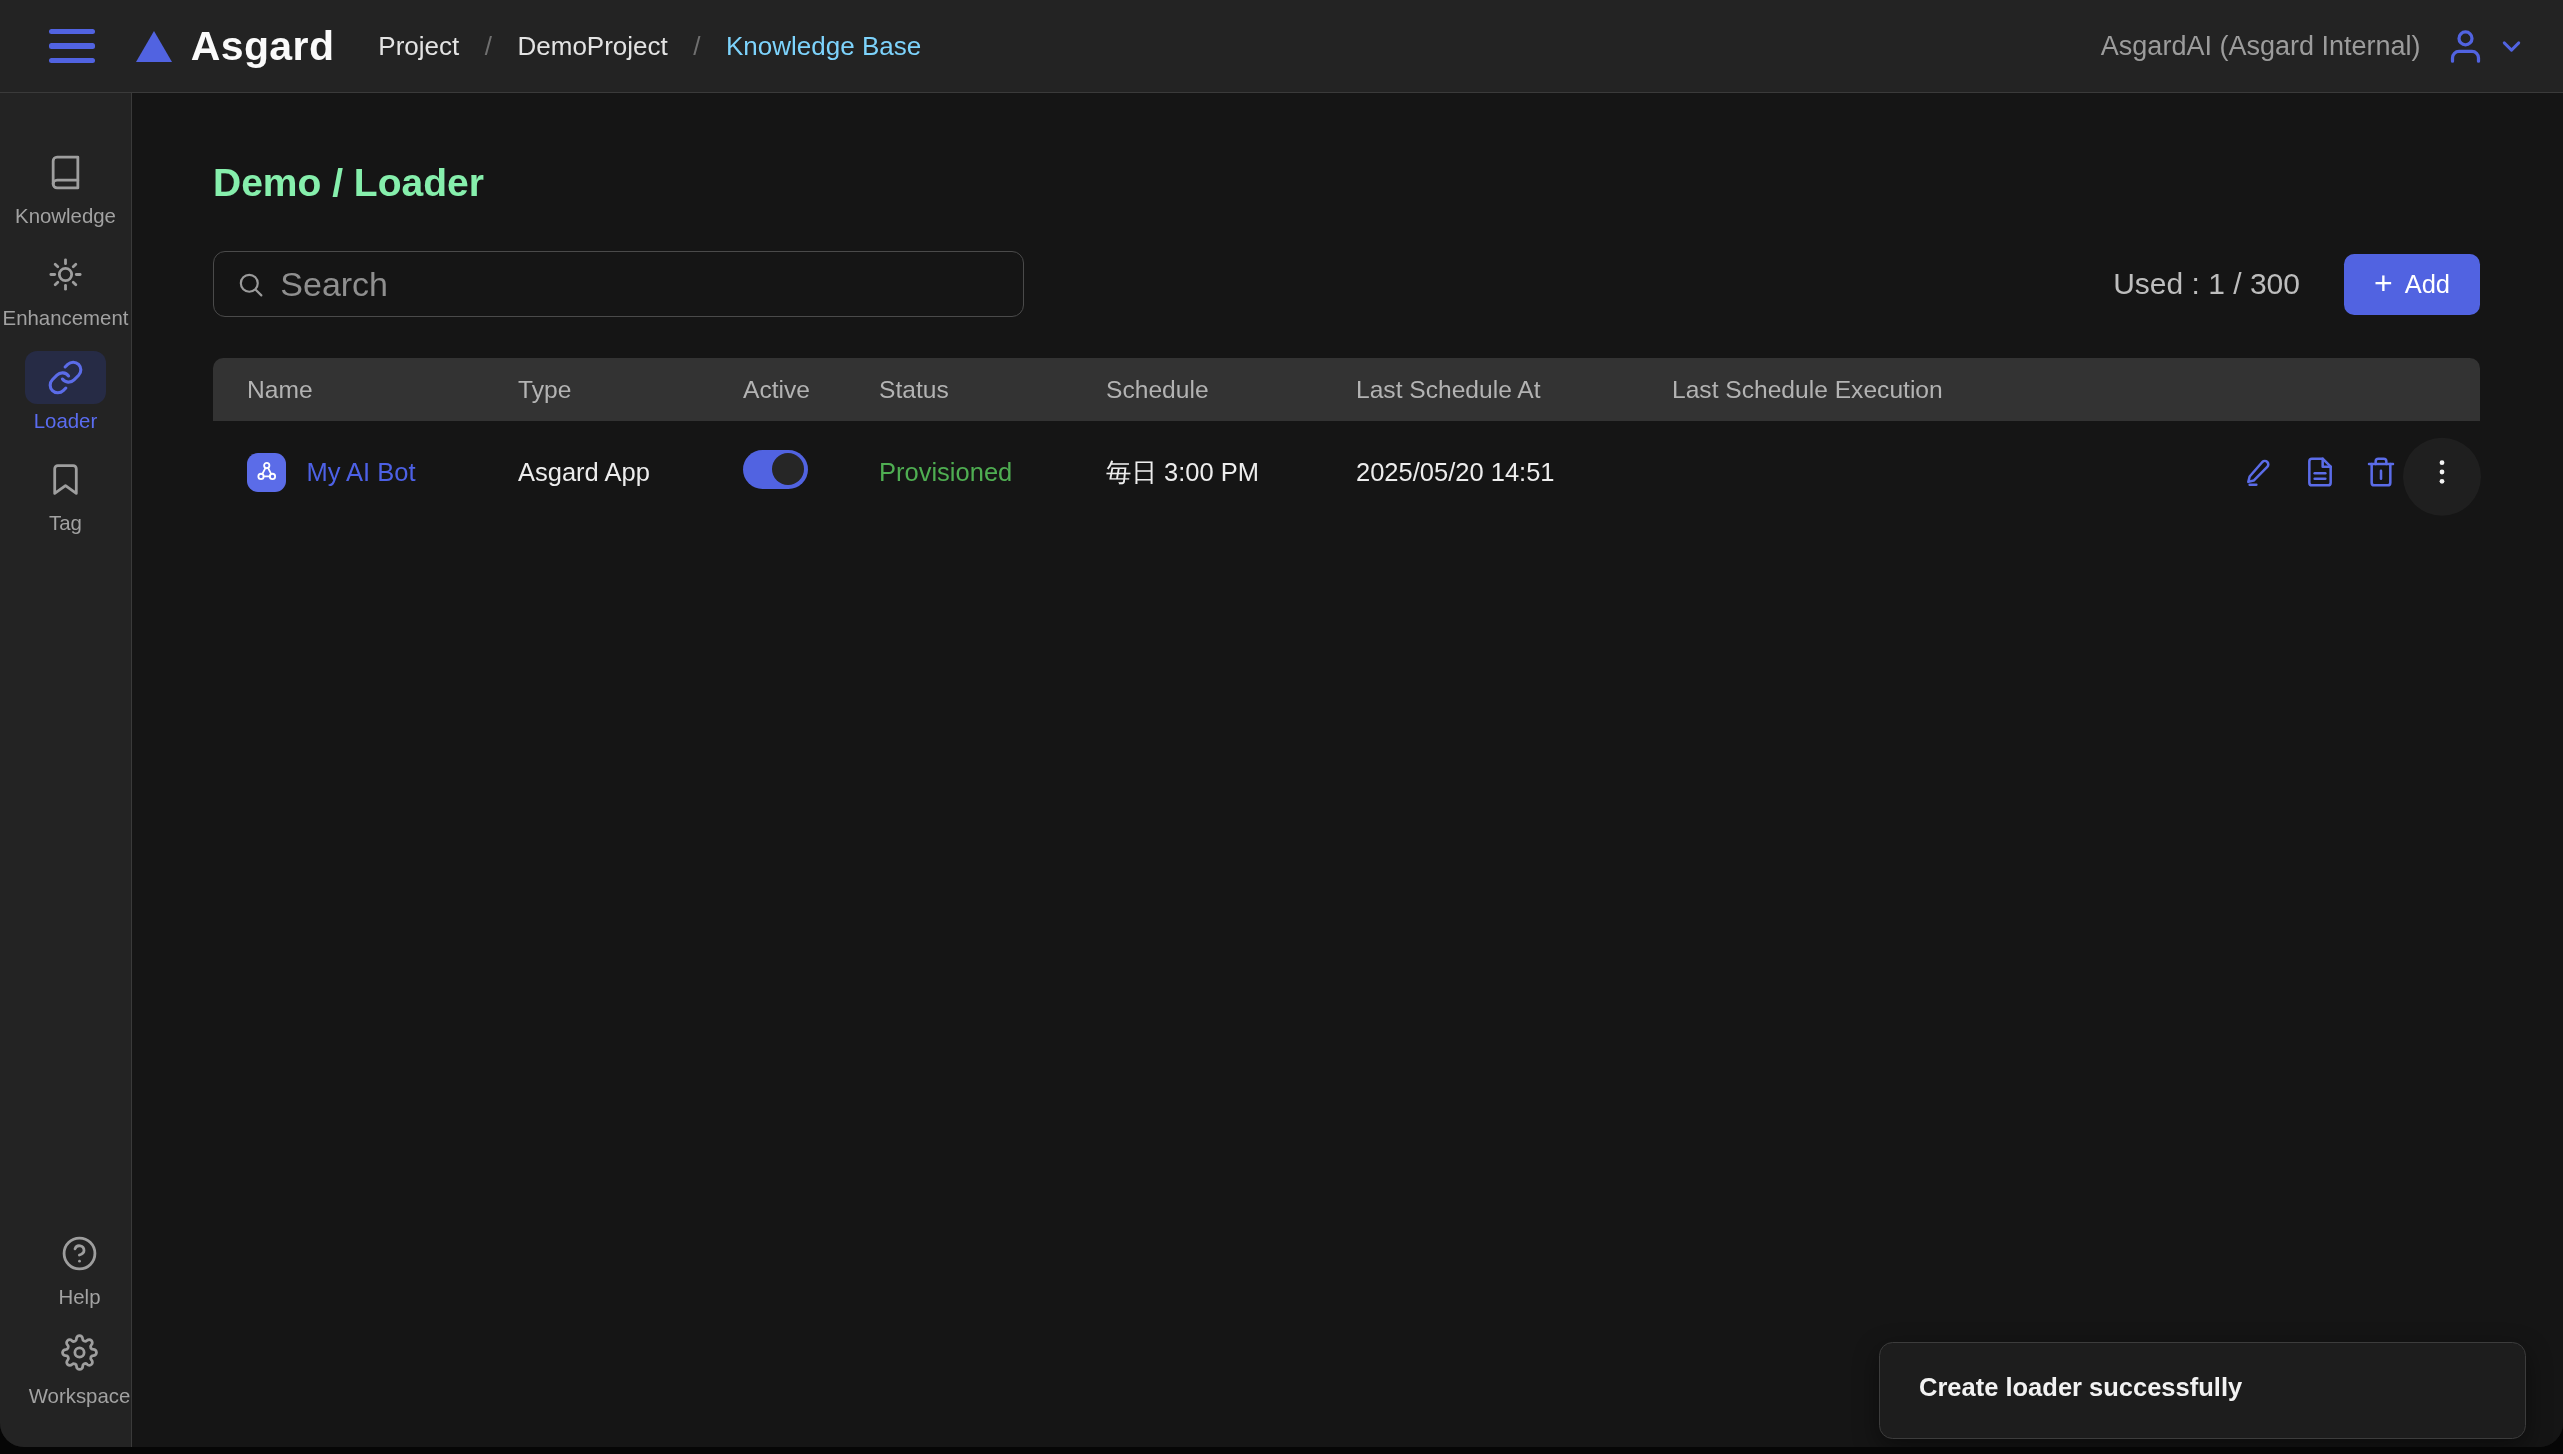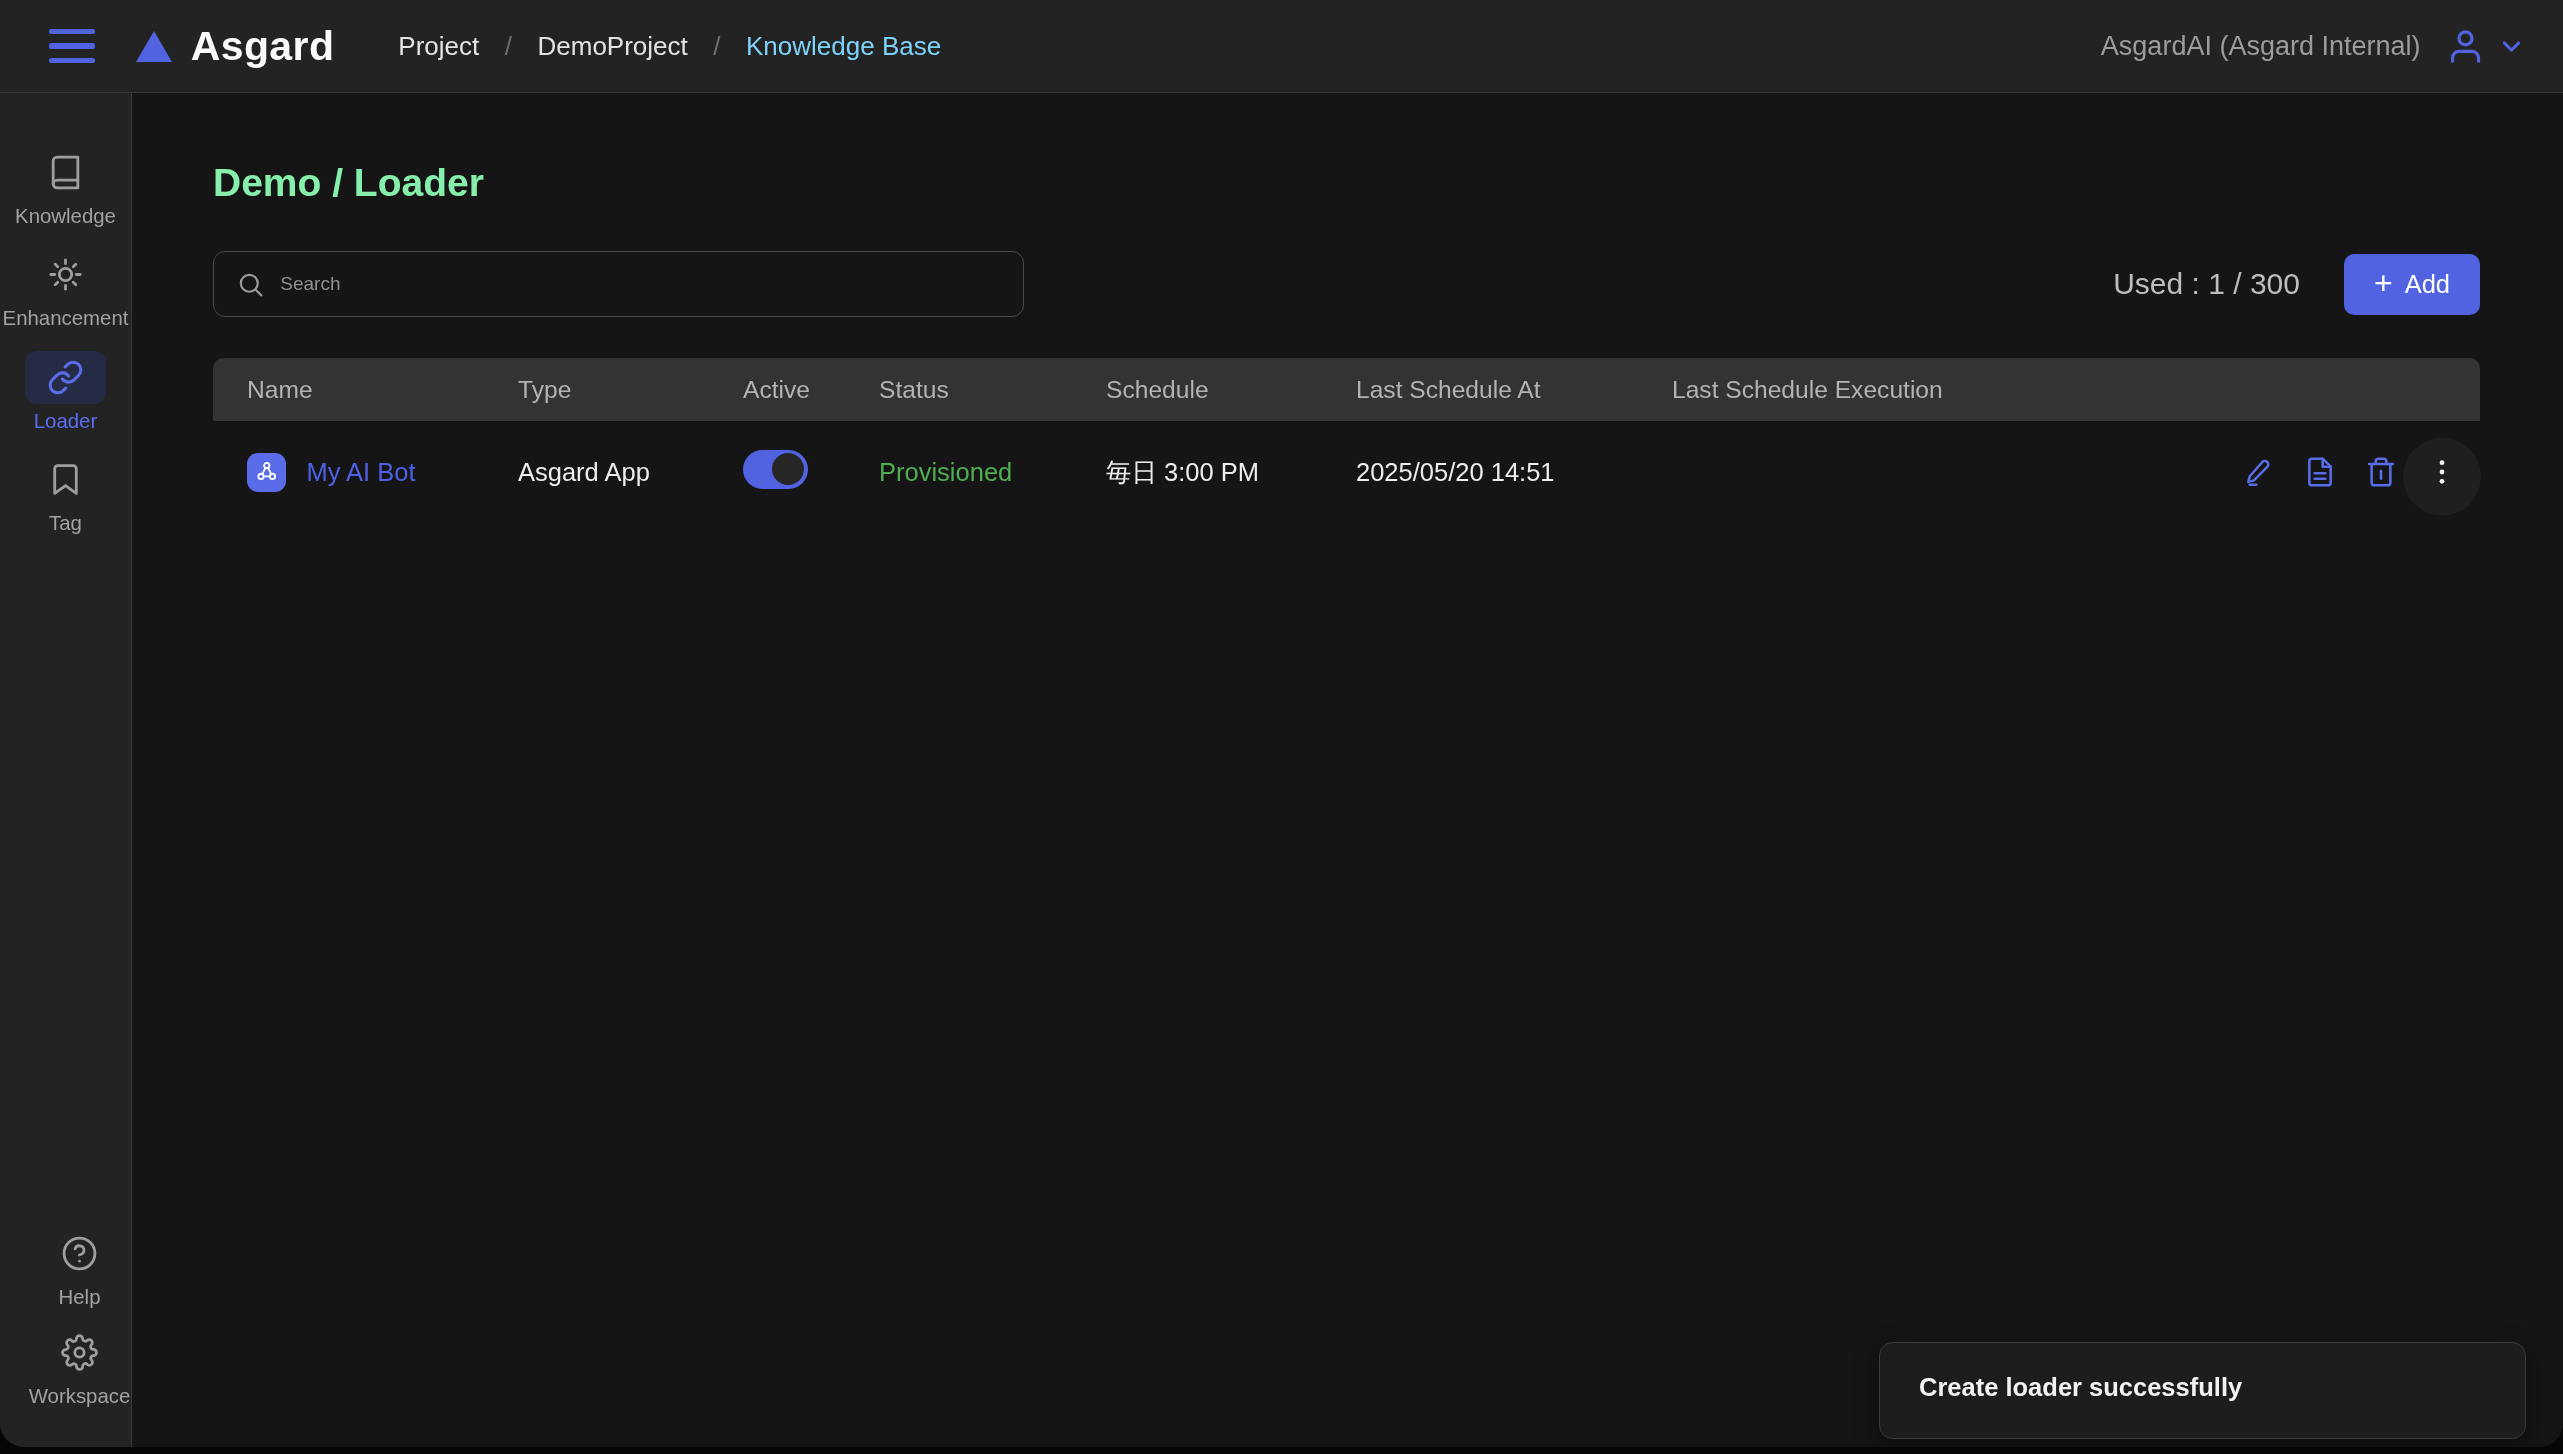--- a/index.html
+++ b/index.html
@@ -12,21 +12,21 @@
   
   .topbar { height:93px; flex:0 0 93px; background:var(--header-bg,#232323);
     border-bottom:0.8px solid #3a3a3a; display:flex; align-items:center; padding:0 37px 0 49px; }
   .hamburger { width:46px; height:34px; display:flex; flex-direction:column; justify-content:space-between;
     background:none; border:none; cursor:pointer; }
   .hamburger span { display:block; height:5.1px; border-radius:2.5px; background:var(--accent,#5163e1); }
   .logo { display:flex; align-items:center; margin-left:41px; gap:18.7px; cursor:pointer; }
   .logo-triangle { width:0; height:0; border-left:18px solid transparent; border-right:18px solid transparent;
     border-bottom:31px solid var(--accent,#5163e1); }
   .logo-text { color:#fafafa; font-size:41px; font-weight:700; letter-spacing:0.4px; }
-  .breadcrumb { display:flex; align-items:center; gap:25.5px; margin-left:64px; font-size:26px; }
+  .breadcrumb { display:flex; align-items:center; gap:25.5px; margin-left:44px; font-size:26px; }
   .crumb { color:#e3e3e3; cursor:pointer; }
   .crumb.inactive { color:#7dd3fc; }
   .crumb-sep { color:#6f6f6f; }
   .spacer { flex:1; }
   .user-label { color:#9c9c9c; font-size:27px; margin-right:25.5px; }
   .icon { display:inline-flex; align-items:center; justify-content:center; }
   .user-icon svg { width:39px; height:39px; color:var(--accent,#5163e1); }
   .chevron-icon { margin-left:12px; cursor:pointer; }
   .chevron-icon svg { width:29px; height:29px; color:var(--accent,#5163e1); }
 
@@ -49,21 +49,21 @@
   .sidebar-bottom .nav-item:last-child { margin-bottom:0; }
 
   
   .main { flex:1; position:relative; background:var(--main-bg,#151515); padding:0 83px 0 81px; min-width:0; }
   .page-title { color:#86efac; font-size:39px; font-weight:700; margin-top:68px; }
   .toolbar { display:flex; align-items:center; margin-top:46px; }
   .search-box { width:811px; height:66px; border:1.7px solid #4a4a4a; border-radius:12px;
     display:flex; align-items:center; padding:0 22px; gap:15.3px; background:transparent; }
   .search-box svg { width:29px; height:29px; color:#9a9a9a; flex:0 0 auto; }
   .search-box input { flex:1; background:transparent; border:none; outline:none;
-    color:#dddddd; font-size:19px; font-family:inherit; }
+    color:#dddddd; font-size:34px; font-family:inherit; }
   .search-box input::placeholder { color:#8f8f8f; }
   .usage { color:#bdbdbd; font-size:30px; margin-right:44px; }
   .add-btn { width:136px; height:61px; border:none; border-radius:10.2px; background:var(--accent,#5163e1);
     color:#ffffff; font-size:25.5px; font-family:inherit; display:flex; align-items:center;
     justify-content:center; gap:12px; cursor:pointer; }
   .add-btn .plus { font-size:32px; font-weight:300; line-height:1; margin-top:-2.5px; }
 
   
   .table { margin-top:41px; }
   .thead, .trow { display:grid;

